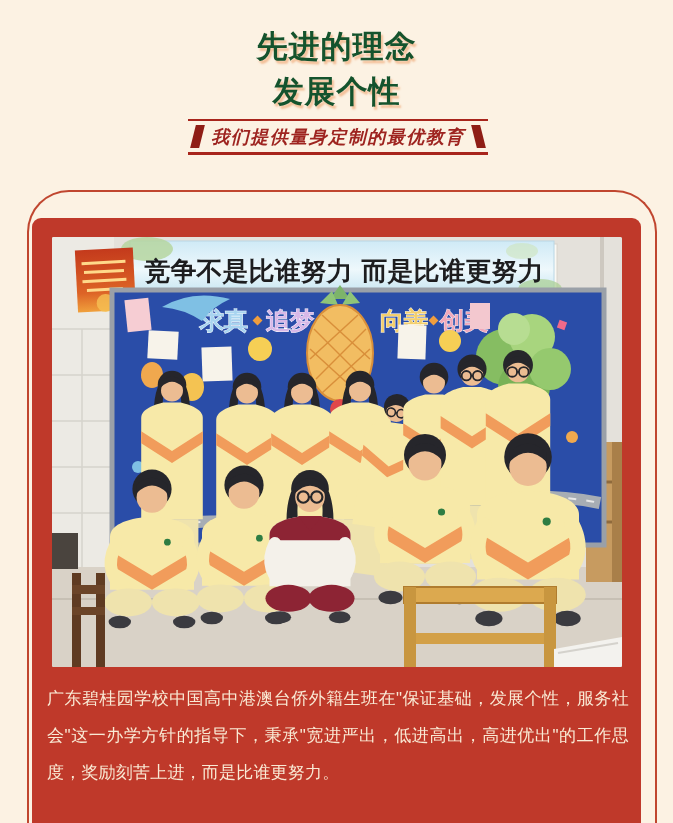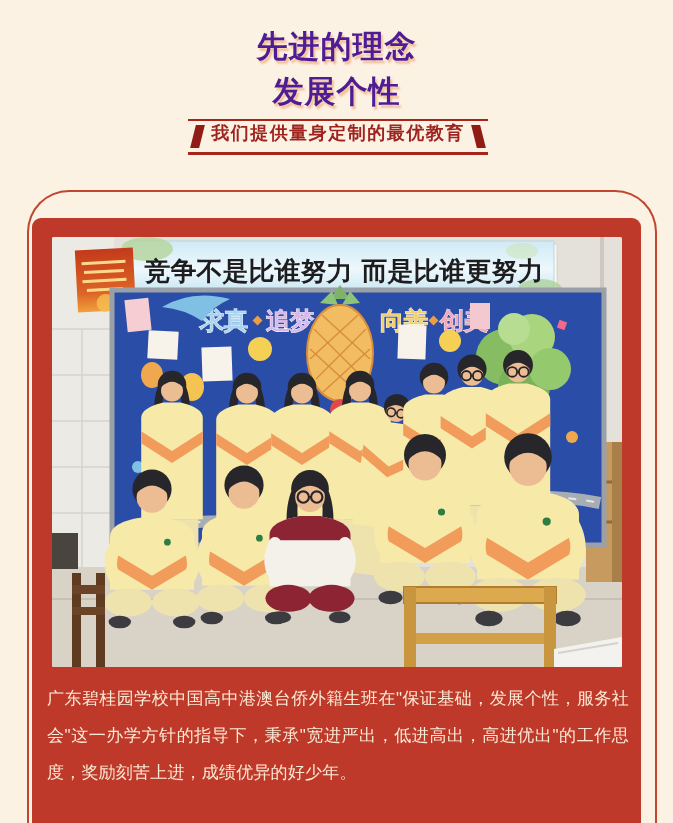--- a/index.html
+++ b/index.html
@@ -4,27 +4,27 @@
 <style>
   html,body{margin:0;padding:0;}
   body{
     width:673px;height:823px;position:relative;overflow:hidden;
     background:#fcf2e3;
     font-family:"Liberation Sans","DejaVu Sans",sans-serif;
   }
   
   .title-block{position:absolute;left:0;top:24px;width:673px;text-align:center;}
   .title-line{
-    font-size:31px;line-height:45px;font-weight:800;color:#4c1d95;letter-spacing:1px;
+    font-size:31px;line-height:45px;font-weight:800;color:#14532d;letter-spacing:1px;
     text-shadow:2px 3px 2px rgba(236,150,90,.55);
   }
   .sub-banner{
     position:absolute;left:188px;top:119px;width:300px;height:31px;
     border-top:2px solid #a8251c;border-bottom:3px solid #a8251c;
-    display:flex;justify-content:center;box-sizing:content-box;
+    display:flex;align-items:center;justify-content:center;box-sizing:content-box;font-style:italic;
   }
   .sub-banner .mark{position:absolute;top:4px;width:9px;height:23px;background:#8f1d15;}
   .sub-banner .mark.left{left:5px;transform:skewX(-14deg);}
   .sub-banner .mark.right{right:5px;transform:skewX(14deg);}
   .sub-banner .txt{font-size:18px;font-weight:700;color:#9e2420;letter-spacing:1.5px;white-space:nowrap;}
   
   .card-outline{
     position:absolute;left:27px;top:190px;width:626px;height:700px;
     border:2px solid #c0462f;border-bottom:none;border-radius:42px 42px 0 0;
     pointer-events:none;
@@ -298,15 +298,15 @@
       <g>
         <polygon points="502,412 570,400 570,430 502,430" fill="#f3f2ee"></polygon>
         <line x1="506" y1="416" x2="566" y2="406" stroke="#d4d2cc" stroke-width="2"></line>
       </g>
     </svg>
   </div>
 
   <div class="para">
     <div class="pline just">广东碧桂园学校中国高中港澳台侨外籍生班在"保证基础，发展个性，服务社</div>
     <div class="pline just">会"这一办学方针的指导下，秉承"宽进严出，低进高出，高进优出"的工作思</div>
-    <div class="pline">度，奖励刻苦上进，成绩优异的好少年。</div>
+    <div class="pline">度，奖励刻苦上进，而是比谁更努力。</div>
   </div>
 </div>
 
 </body></html>

